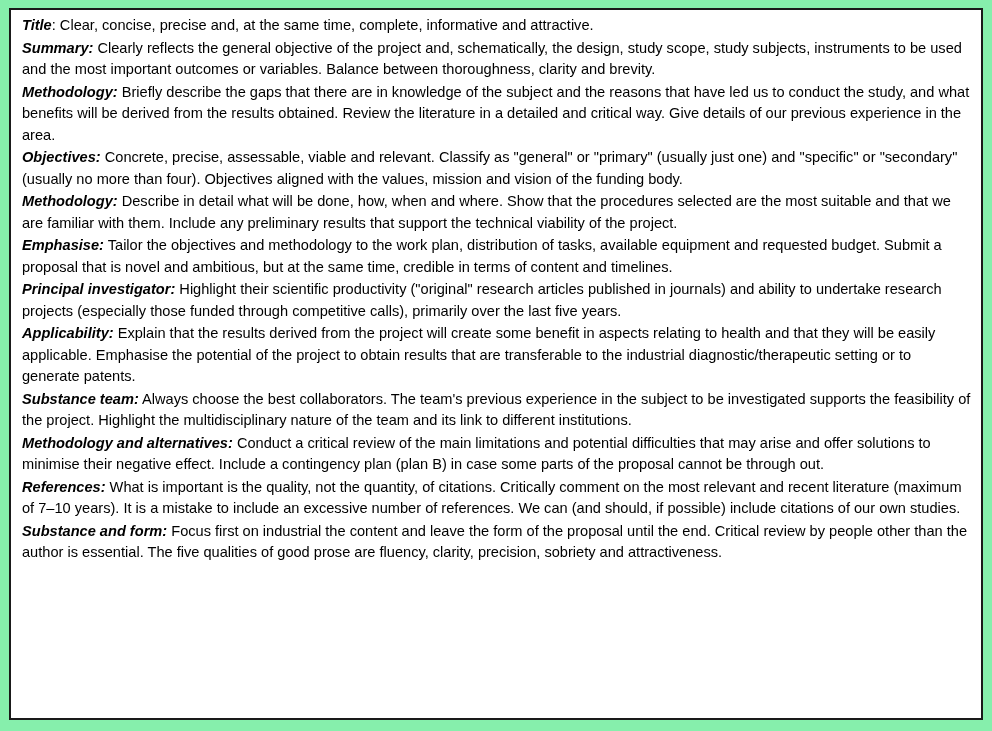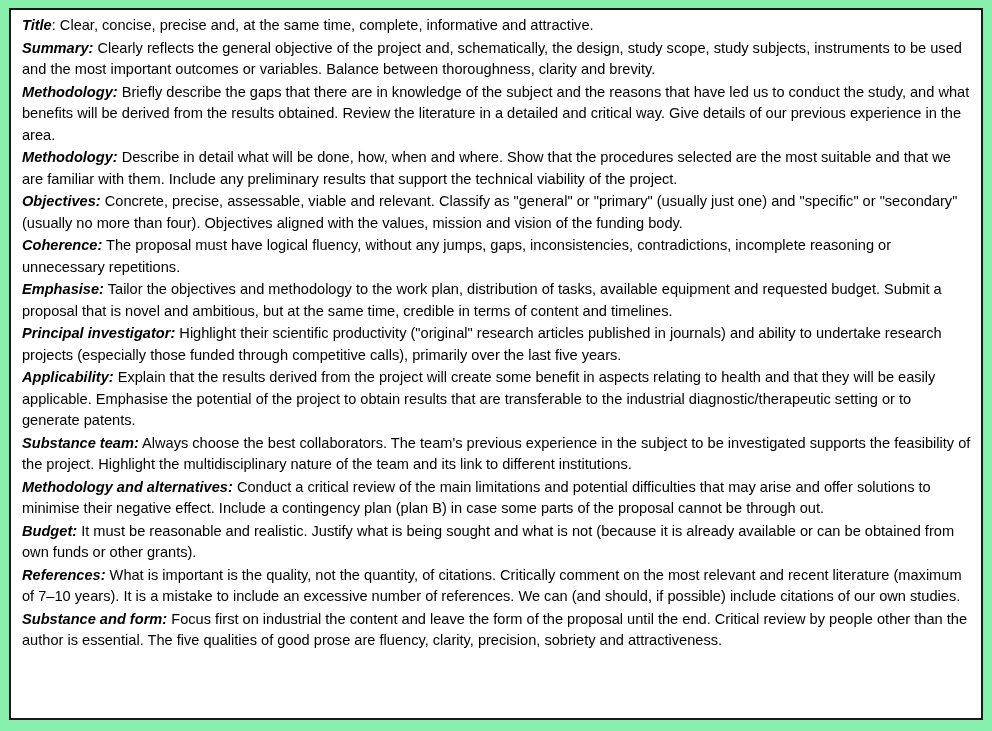--- a/index.html
+++ b/index.html
@@ -50,26 +50,24 @@
 </style>
 </head>
 <body>
 
 <div class="page">
   <div class="frame">
     <div>
         <p class="item"><span class="term">Title</span><span class="desc">: Clear, concise, precise and, at the same time, complete, informative and attractive.</span></p>
         <p class="item"><span class="term">Summary:</span><span class="desc"> Clearly reflects the general objective of the project and, schematically, the design, study scope, study subjects, instruments to be used and the most important outcomes or variables. Balance between thoroughness, clarity and brevity.</span></p>
         <p class="item"><span class="term">Methodology:</span><span class="desc"> Briefly describe the gaps that there are in knowledge of the subject and the reasons that have led us to conduct the study, and what benefits will be derived from the results obtained. Review the literature in a detailed and critical way. Give details of our previous experience in the area.</span></p>
+        <p class="item"><span class="term">Objectives:</span><span class="desc"> Concrete, precise, assessable, viable and relevant. Classify as "general" or "primary" (usually just one) and "specific" or "secondary" (usually no more than four). Objectives aligned with the values, mission and vision of the funding body.</span></p>
         <p class="item"><span class="term">Methodology:</span><span class="desc"> Describe in detail what will be done, how, when and where. Show that the procedures selected are the most suitable and that we are familiar with them. Include any preliminary results that support the technical viability of the project.</span></p>
-        <p class="item"><span class="term">Objectives:</span><span class="desc"> Concrete, precise, assessable, viable and relevant. Classify as "general" or "primary" (usually just one) and "specific" or "secondary" (usually no more than four). Objectives aligned with the values, mission and vision of the funding body.</span></p>
-        <p class="item"><span class="term">Coherence:</span><span class="desc"> The proposal must have logical fluency, without any jumps, gaps, inconsistencies, contradictions, incomplete reasoning or unnecessary repetitions.</span></p>
         <p class="item"><span class="term">Emphasise:</span><span class="desc"> Tailor the objectives and methodology to the work plan, distribution of tasks, available equipment and requested budget. Submit a proposal that is novel and ambitious, but at the same time, credible in terms of content and timelines.</span></p>
         <p class="item"><span class="term">Principal investigator:</span><span class="desc"> Highlight their scientific productivity ("original" research articles published in journals) and ability to undertake research projects (especially those funded through competitive calls), primarily over the last five years.</span></p>
         <p class="item"><span class="term">Applicability:</span><span class="desc"> Explain that the results derived from the project will create some benefit in aspects relating to health and that they will be easily applicable. Emphasise the potential of the project to obtain results that are transferable to the industrial diagnostic/therapeutic setting or to generate patents.</span></p>
         <p class="item"><span class="term">Substance team:</span><span class="desc"> Always choose the best collaborators. The team's previous experience in the subject to be investigated supports the feasibility of the project. Highlight the multidisciplinary nature of the team and its link to different institutions.</span></p>
         <p class="item"><span class="term">Methodology and alternatives:</span><span class="desc"> Conduct a critical review of the main limitations and potential difficulties that may arise and offer solutions to minimise their negative effect. Include a contingency plan (plan B) in case some parts of the proposal cannot be through out.</span></p>
-        <p class="item"><span class="term">Budget:</span><span class="desc"> It must be reasonable and realistic. Justify what is being sought and what is not (because it is already available or can be obtained from own funds or other grants).</span></p>
         <p class="item"><span class="term">References:</span><span class="desc"> What is important is the quality, not the quantity, of citations. Critically comment on the most relevant and recent literature (maximum of 7–10 years). It is a mistake to include an excessive number of references. We can (and should, if possible) include citations of our own studies.</span></p>
         <p class="item"><span class="term">Substance and form:</span><span class="desc"> Focus first on industrial the content and leave the form of the proposal until the end. Critical review by people other than the author is essential. The five qualities of good prose are fluency, clarity, precision, sobriety and attractiveness.</span></p>
       </div>
   </div>
 </div>
 
 </body></html>

